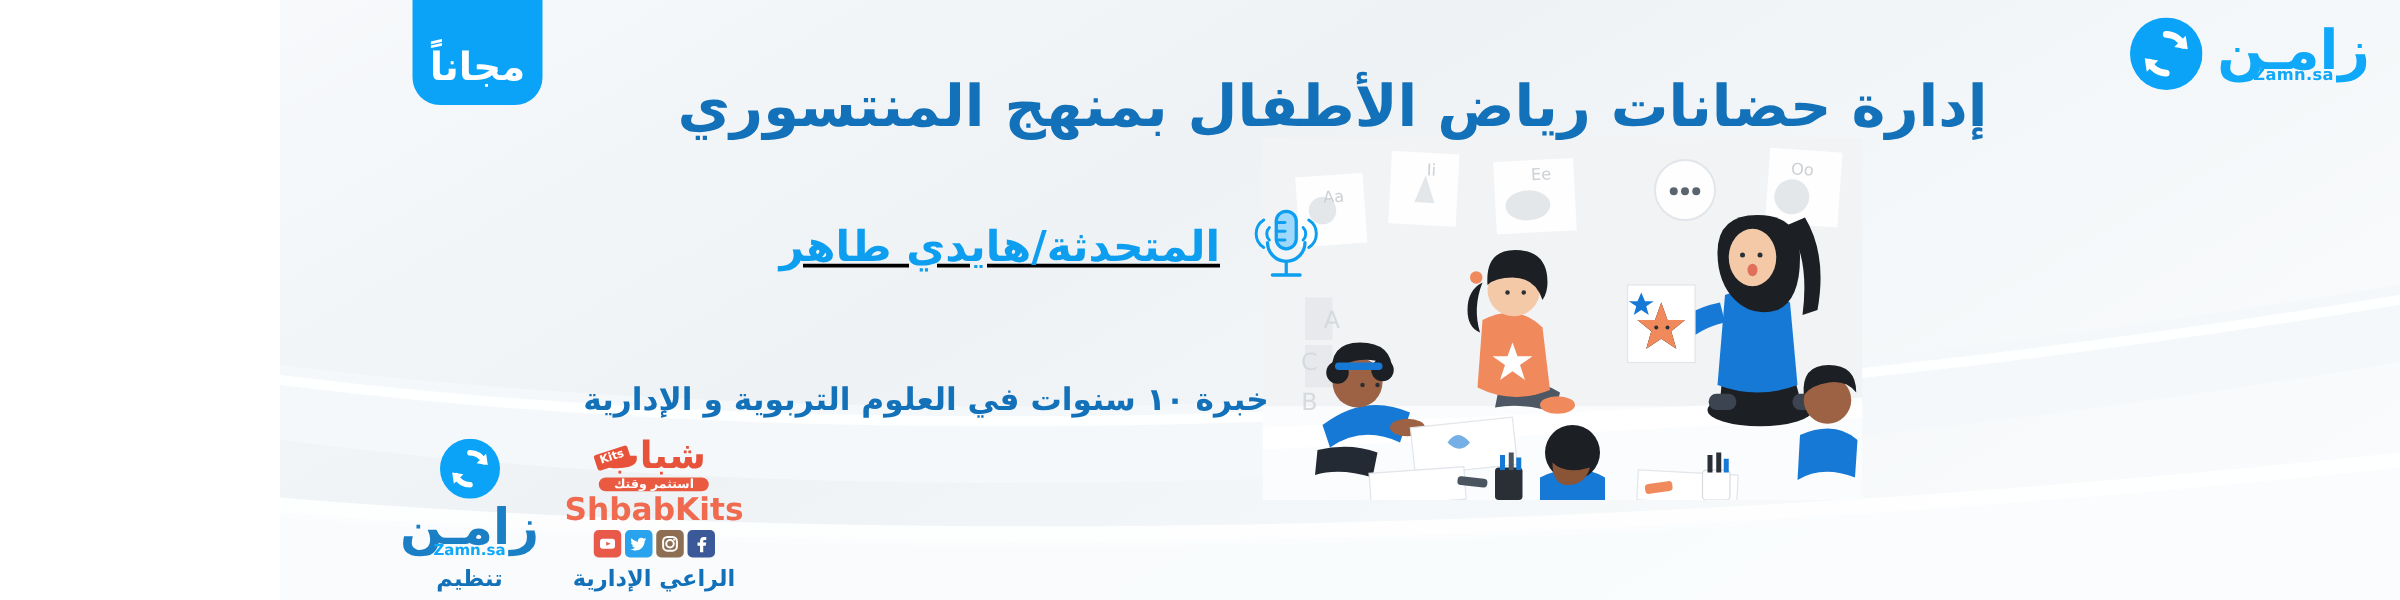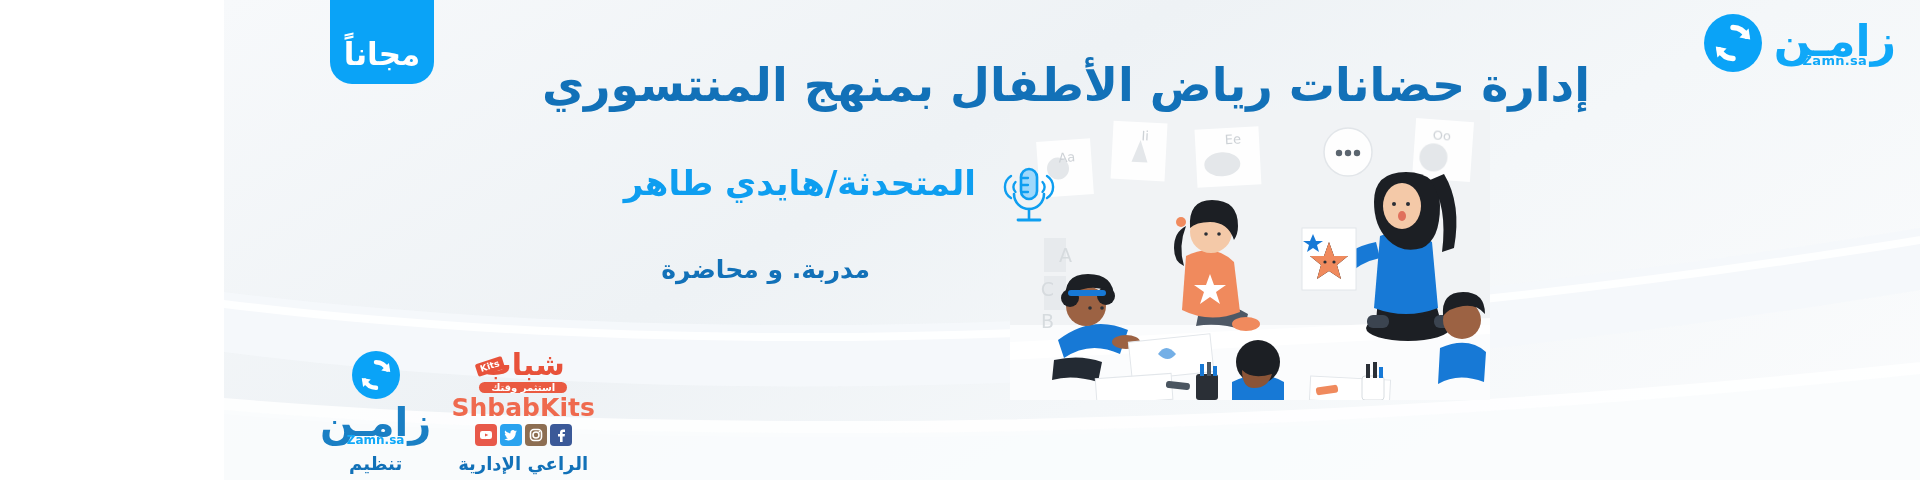--- a/index.html
+++ b/index.html
@@ -92,22 +92,24 @@
     line-height: 1.32;
     z-index: 5;
   }
 
   
   #speaker-row {
     position: absolute;
     top: 163px;
     right: 860px;
     display: flex;
+    align-items: center;
     gap: 22px;
     z-index: 5;
+    text-decoration: underline;
   }
   #speaker-name {
     color: #0e9ef0;
     font-size: 34px;
     font-weight: bold;
     white-space: nowrap;
   }
 
   
   .desc {
@@ -289,21 +291,21 @@
         <line x1="20" y1="57" x2="42" y2="57" stroke="#0e9ef0" stroke-width="2.8" stroke-linecap="round"></line>
         <path d="M13 13 a13 13 0 0 0 0 22" fill="none" stroke="#0e9ef0" stroke-width="2.4" stroke-linecap="round"></path>
         <path d="M17.5 19 a7 7 0 0 0 0 10" fill="none" stroke="#0e9ef0" stroke-width="2.4" stroke-linecap="round"></path>
         <path d="M49 13 a13 13 0 0 1 0 22" fill="none" stroke="#0e9ef0" stroke-width="2.4" stroke-linecap="round"></path>
         <path d="M44.5 19 a7 7 0 0 1 0 10" fill="none" stroke="#0e9ef0" stroke-width="2.4" stroke-linecap="round"></path>
       </svg>
     </span>
     <span id="speaker-name">المتحدثة/هايدي طاهر</span>
   </div>
 
-  <div class="desc" id="desc-1">مدربة. و محاضرة</div>
+  <div class="desc" id="desc-2">خبرة ١٠ سنوات في العلوم التربوية و الإدارية</div>
 
   <div id="illustration">
     <svg width="480" height="290" viewBox="0 0 480 290">
 
       <rect x="0" y="0" width="480" height="215" fill="#f1f3f5"></rect>
       <rect x="0" y="215" width="480" height="75" fill="#fbfcfd"></rect>
 
       <g opacity="0.9">
         <g transform="rotate(-4 55 58)">
           <rect x="28" y="30" width="54" height="56" fill="#ffffff"></rect>

